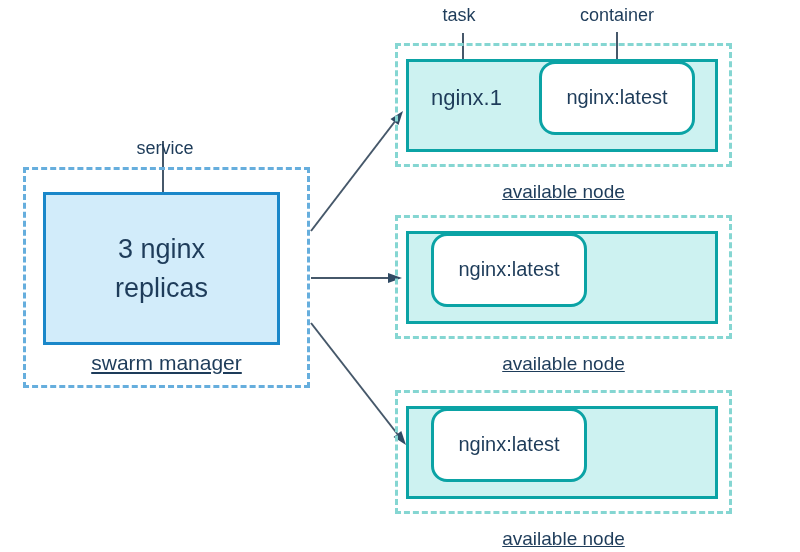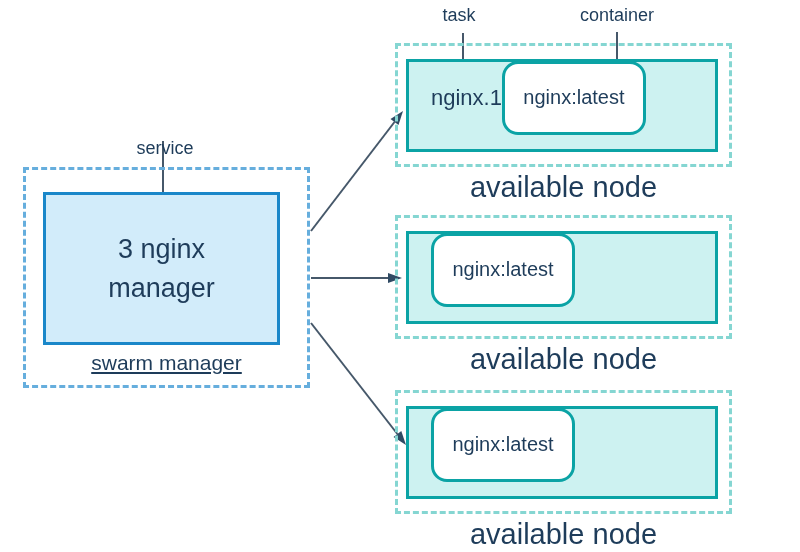--- a/index.html
+++ b/index.html
@@ -82,45 +82,47 @@
     border: 3px dashed var(--node-dotted-border);
   }
   .node-box {
     position: absolute;
     left: 8px; top: 13px;
     width: 312px; height: 93px;
     background: var(--task-box-fill);
     border: 3px solid var(--task-box-border);
     display: flex;
     align-items: center;
+    justify-content: space-between;
     padding: 0 20px 16px 22px;
   }
   .task-name {
     font-size: 22px;
     white-space: nowrap;
   }
   .container-box {
-    width: 144px; height: 74px;
+    width: 156px; height: 74px;
     background: var(--container-box-fill);
     border: 3px solid var(--task-box-border);
     border-radius: 16px;
     display: flex;
     align-items: center;
     justify-content: center;
   }
   .container-box span {
     font-size: 20px;
     white-space: nowrap;
   }
   .node-caption {
-    margin-top: 4px;
+    margin-top: 14px;
     width: 337px;
     text-align: center;
-    font-size: 29px;
+    font-size: 19px;
     white-space: nowrap;
+    text-decoration: underline;
   }
   .connectors line { stroke: var(--connector); stroke-width: 2; }
   .connectors polygon { fill: var(--arrowhead); }
 </style>
 </head>
 <body>
 
 <div class="canvas">
 
   <svg class="connectors" viewBox="0 0 800 552" xmlns="http://www.w3.org/2000/svg">
@@ -137,21 +139,21 @@
     <polygon points="406,445 393.5,437.1 401.3,430.9"></polygon>
   </svg>
 
   <div class="pointer-label" style="left:165px; top:112px;margin-top:26px;">service</div>
   <div class="pointer-label" style="left:459px; top:5px;">task</div>
   <div class="pointer-label" style="left:617px; top:5px;">container</div>
 
   <div class="manager-group">
     <div class="service-box">
       <div>3 nginx</div>
-      <div>manager</div>
+      <div>replicas</div>
     </div>
     <div class="manager-caption">swarm manager</div>
   </div>
 
   <div class="node-group" style="top:43px;">
     <div class="node-dotted">
       <div class="node-box">
         <span class="task-name">nginx.1</span>
         <div class="container-box">
           <span>nginx:latest</span>

